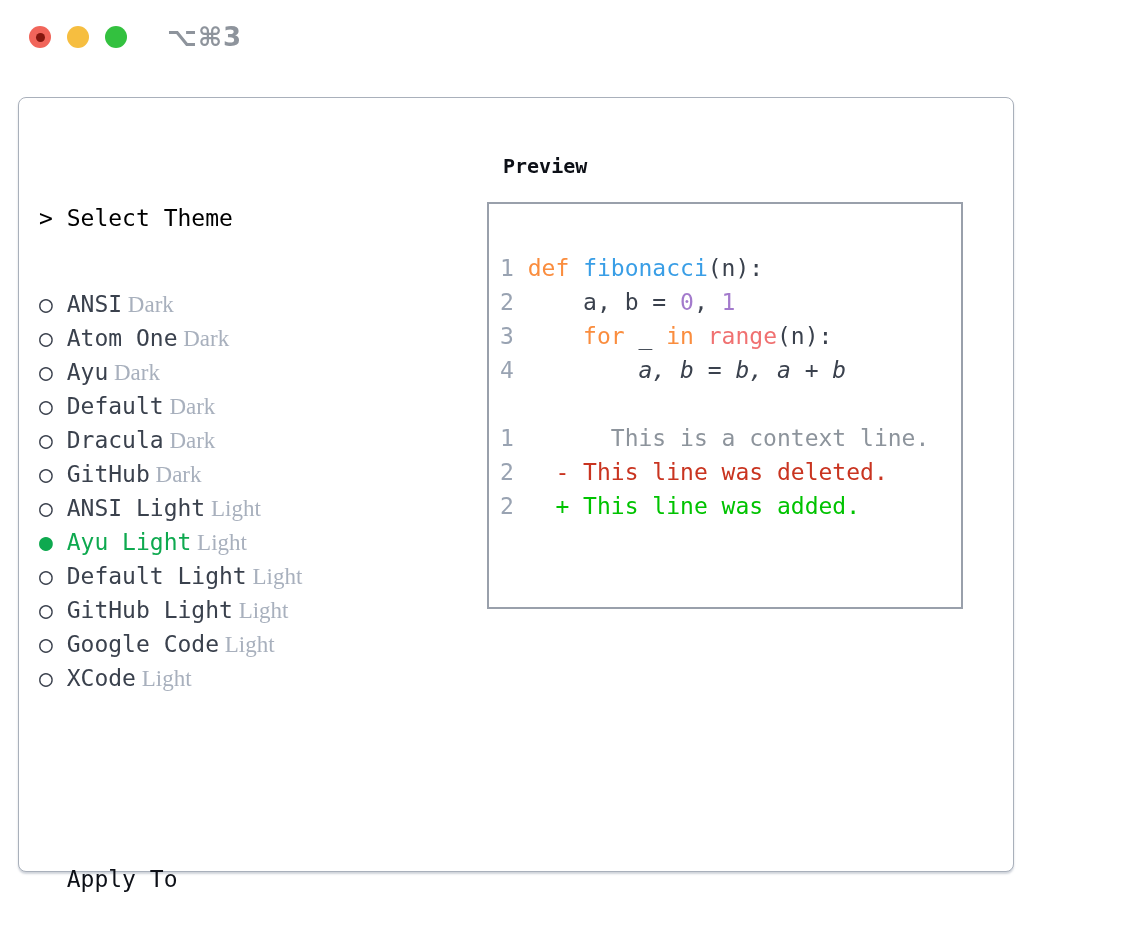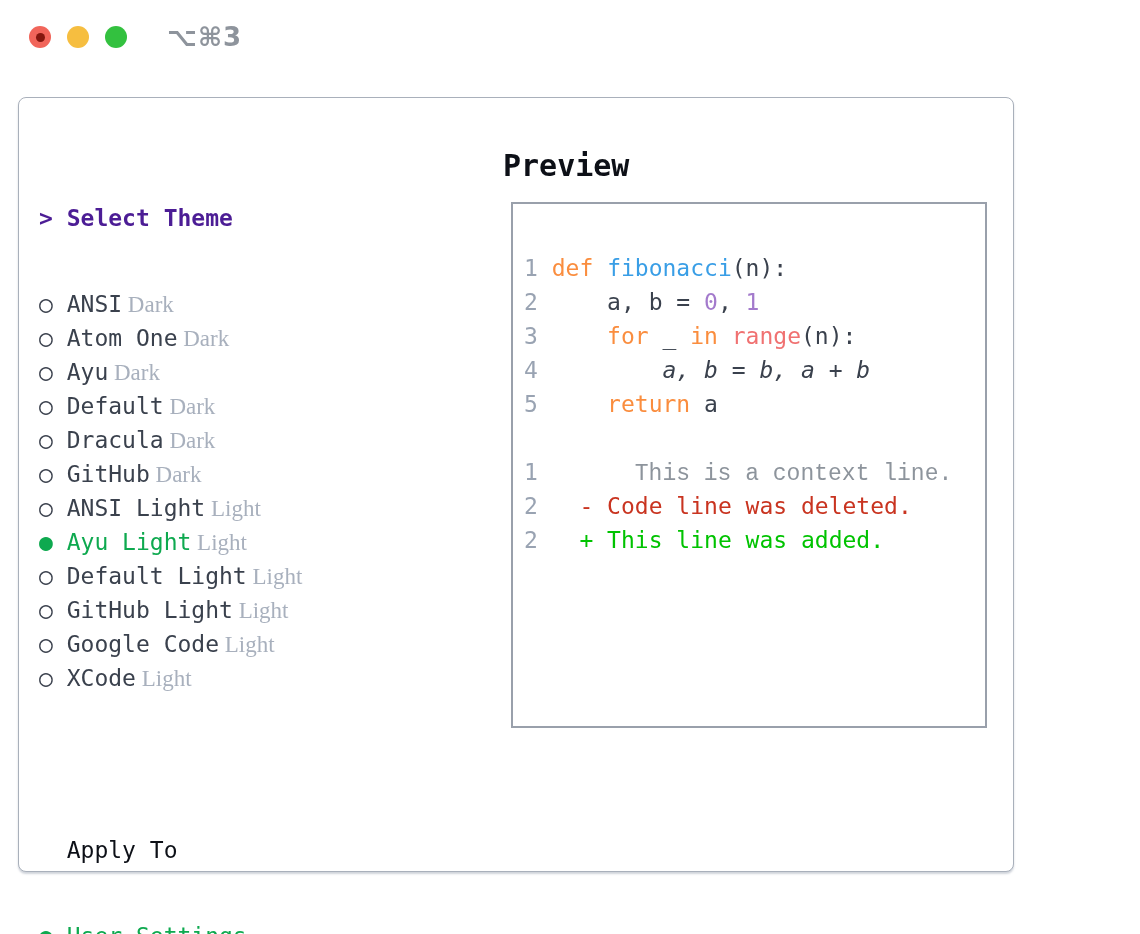--- a/index.html
+++ b/index.html
@@ -41,30 +41,30 @@
   }
   .left-col {
     position: absolute; left: 20px; top: 51px;
     font-size: 23px; white-space: pre;
   }
   .row { height: 34px; line-height: 34px; white-space: pre; }
   .row .label { color: #3A414D; text-align: right; }
   .row .variant { color: #A8B0BD; font-family: Liberation Serif, serif; }
   .row .marker { color: #3F4551; }
   .row.selected .marker, .row.selected .label { color: #0EA94F; }
-  .row.header-row { font-weight: bold; color: #4c1d95; }
-  .row.subheader-row { color: #0D1017; }
+  .row.header-row { font-weight: normal; color: #000000; }
+  .row.subheader-row { color: #0D1017; margin-top: 29px; }
   .preview-header {
     position: absolute; left: 484px; top: 51px;
     height: 34px; line-height: 34px;
-    font-size: 30px; font-weight: bold; color: #0D1017;
+    font-size: 20px; font-weight: bold; color: #0D1017;
   }
   .preview-box {
-    position: absolute; left: 492px; top: 104px;
-    width: 476px; height: 526px;
+    position: absolute; left: 468px; top: 104px;
+    width: 476px; height: 407px;
     border: 2px solid #99A0AB;
     background: #ffffff;
     padding: 47px 0 12px 11px;
     overflow: hidden;
   }
   .code-line { height: 34px; line-height: 34px; font-size: 23px; white-space: pre; }
   .code-line .lineno { color: #99A3B2; }
 </style>
 </head>
 <body>
@@ -92,20 +92,19 @@
     
   </div>
 
   <div class="preview-header">Preview</div>
   <div class="preview-box">
     <div id="code-lines">
         <div class="code-line"><span class="lineno">1</span><span style="color: rgb(58, 65, 77);"> </span><span style="color: rgb(250, 141, 62);">def</span><span style="color: rgb(58, 65, 77);"> </span><span style="color: rgb(57, 158, 230);">fibonacci</span><span style="color: rgb(58, 65, 77);">(n):</span></div>
         <div class="code-line"><span class="lineno">2</span><span style="color: rgb(58, 65, 77);"> </span><span style="color: rgb(58, 65, 77); text-align: right;">    a, b = </span><span style="color: rgb(163, 122, 204);">0</span><span style="color: rgb(58, 65, 77);">, </span><span style="color: rgb(163, 122, 204);">1</span></div>
         <div class="code-line"><span class="lineno">3</span><span style="color: rgb(58, 65, 77);"> </span><span style="color: rgb(58, 65, 77);">    </span><span style="color: rgb(250, 141, 62);">for</span><span style="color: rgb(58, 65, 77);"> _ </span><span style="color: rgb(250, 141, 62);">in</span><span style="color: rgb(58, 65, 77);"> </span><span style="color: rgb(240, 113, 113);">range</span><span style="color: rgb(58, 65, 77);">(n):</span></div>
         <div class="code-line"><span class="lineno">4</span><span style="color: rgb(58, 65, 77);"> </span><span style="color: rgb(58, 65, 77); font-style: italic;">        a, b = b, a + b</span></div>
-        <div class="code-line"><span class="lineno">5</span><span style="color: rgb(58, 65, 77);"> </span><span style="color: rgb(58, 65, 77);">    </span><span style="color: rgb(250, 141, 62);">return</span><span style="color: rgb(58, 65, 77);"> a</span></div>
         <div class="code-line"><span class="lineno"></span><span> </span></div>
-        <div class="code-line"><span class="lineno">1</span><span style="color: rgb(58, 65, 77);">       </span><span style="color: rgb(141, 148, 156); font-family: Liberation Mono, monospace;">This is a context line.</span></div>
-        <div class="code-line"><span class="lineno">2</span><span style="color: rgb(58, 65, 77);">   </span><span style="color: rgb(201, 52, 32);">- Code line was deleted.</span></div>
+        <div class="code-line"><span class="lineno">1</span><span style="color: rgb(58, 65, 77);">       </span><span style="color: rgb(141, 148, 156);">This is a context line.</span></div>
+        <div class="code-line"><span class="lineno">2</span><span style="color: rgb(58, 65, 77);">   </span><span style="color: rgb(201, 52, 32);">- This line was deleted.</span></div>
         <div class="code-line"><span class="lineno">2</span><span style="color: rgb(58, 65, 77);">   </span><span style="color: rgb(0, 195, 0); text-align: center;">+ This line was added.</span></div>
       </div>
   </div>
 </div>
 
 </body></html>

